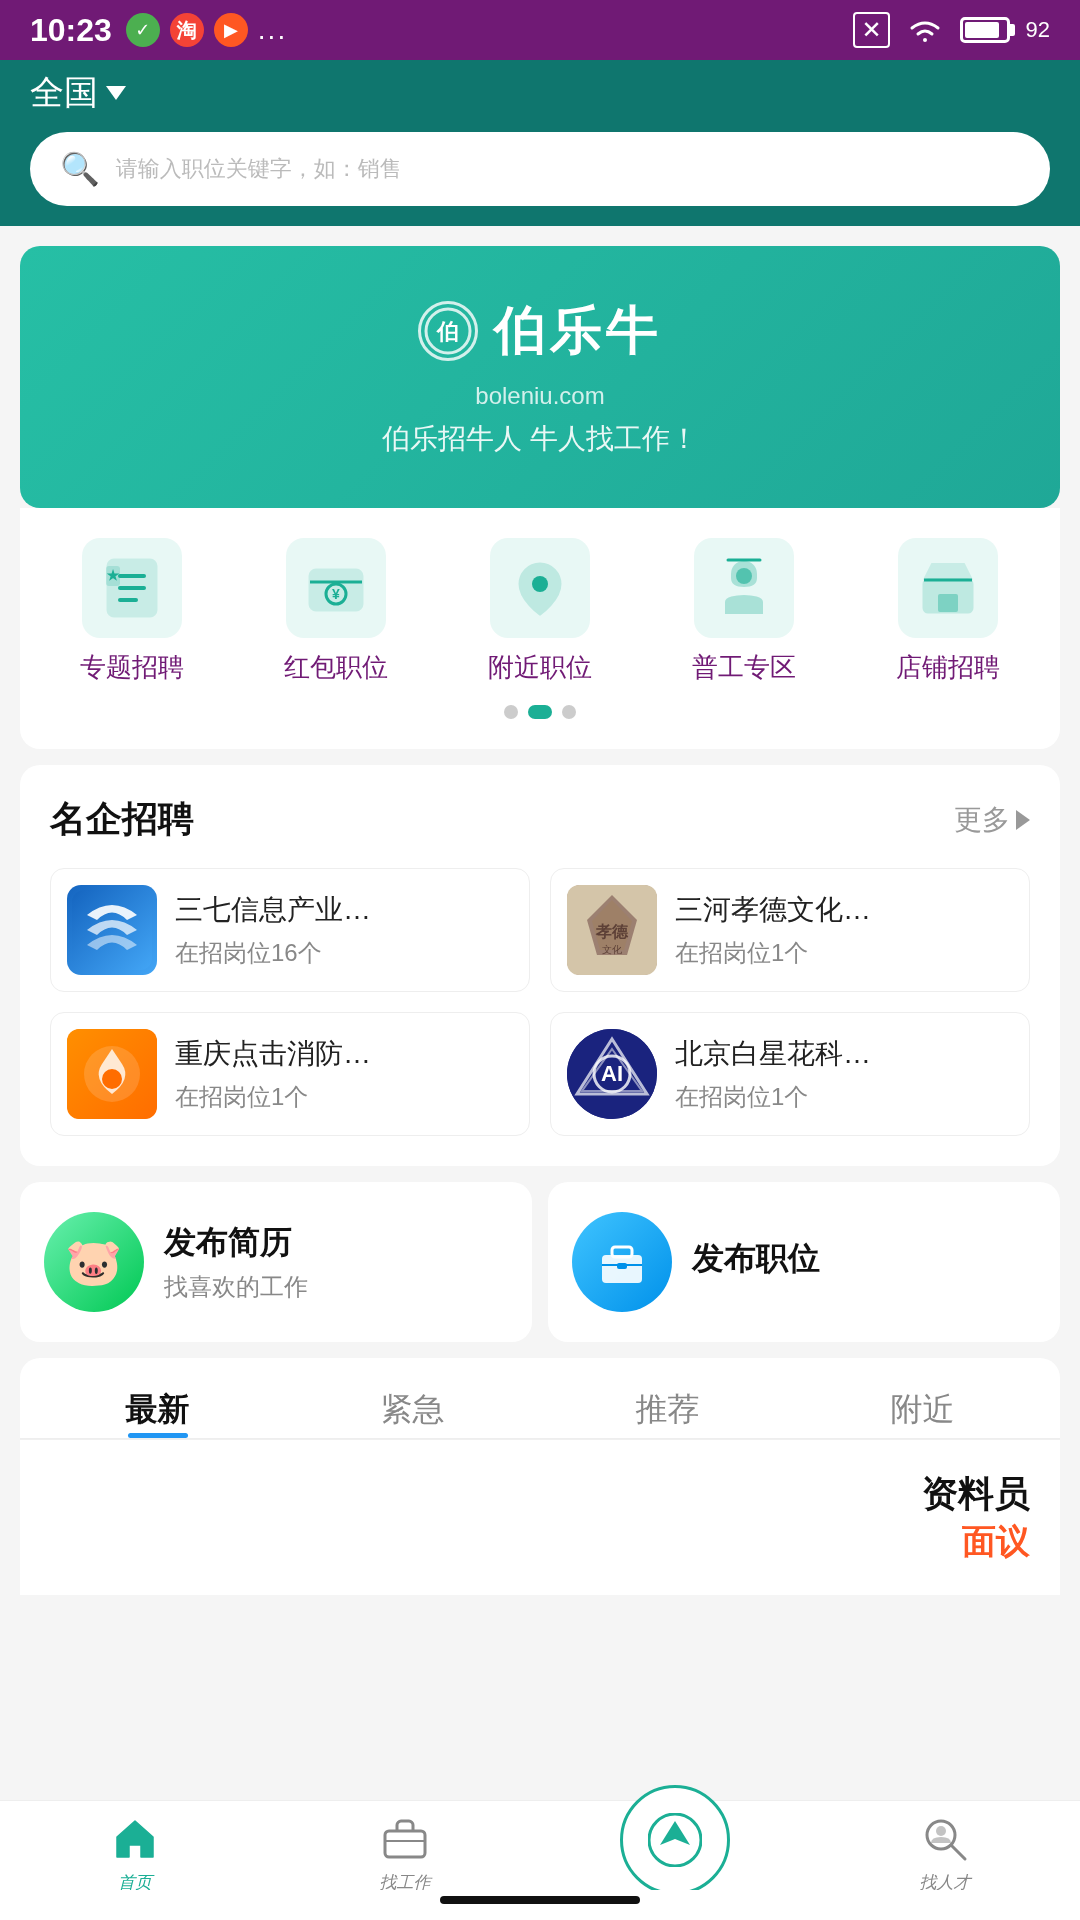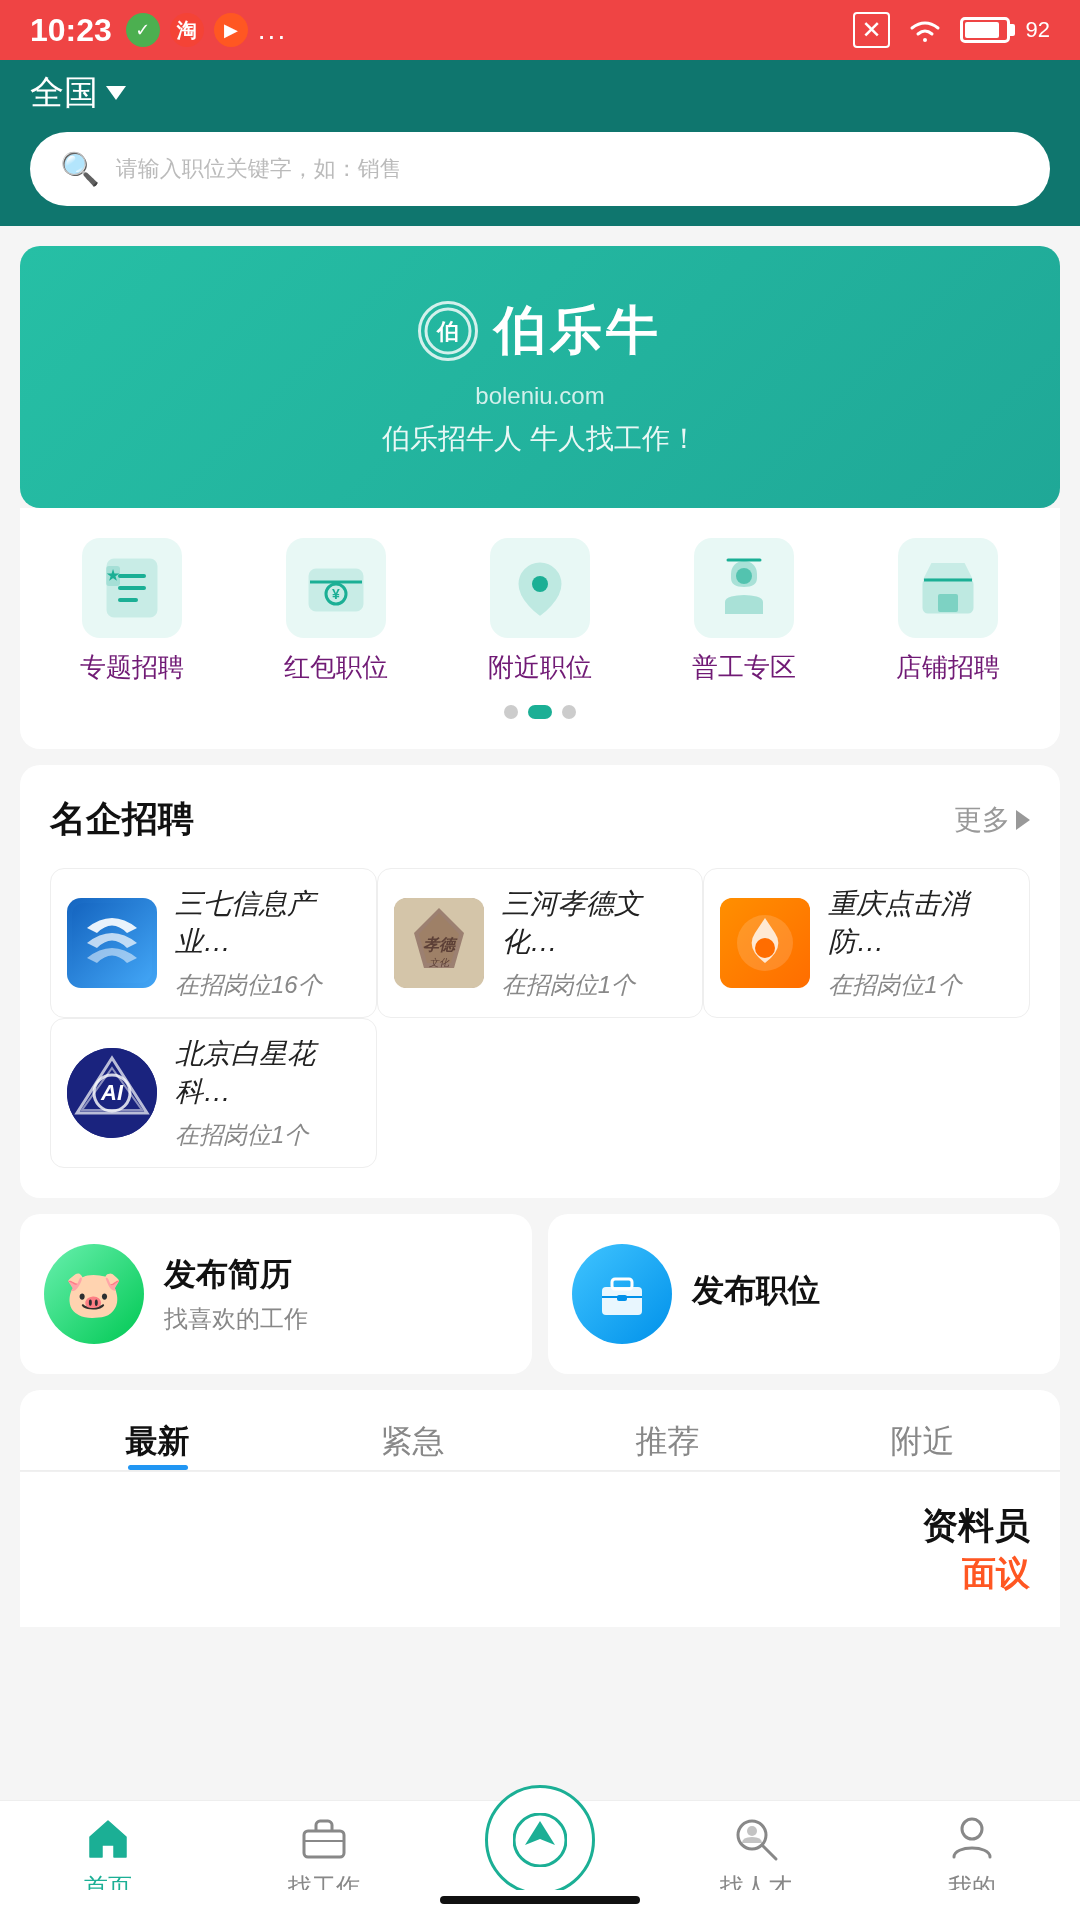--- a/index.html
+++ b/index.html
@@ -7,21 +7,21 @@
     body {
       width: 1080px;
       min-height: 1920px;
       font-family: -apple-system, "PingFang SC", "Helvetica Neue", Arial, sans-serif;
       background: #f5f5f5;
       overflow-x: hidden;
     }
 
     
     .status-bar {
-      background: #ef4444;
+      background: #701a75;
       height: 60px;
       display: flex;
       align-items: center;
       justify-content: space-between;
       padding: 0 30px;
       color: white;
     }
     .status-bar-left {
       display: flex;
       align-items: center;
@@ -213,22 +213,22 @@
     .chevron-right {
       width: 0; height: 0;
       border-top: 10px solid transparent;
       border-bottom: 10px solid transparent;
       border-left: 14px solid #999;
     }
 
     
     .company-grid {
       display: grid;
-      grid-template-columns: 1fr 1fr 1fr;
-      font-style: italic;
+      grid-template-columns: 1fr 1fr;
+      gap: 20px;
     }
     .company-item {
       display: flex;
       align-items: center;
       gap: 18px;
       padding: 16px;
       border: 1px solid #eee;
       border-radius: 14px;
       cursor: pointer;
     }
@@ -366,22 +366,23 @@
     }
     .nav-item {
       flex: 1;
       display: flex;
       flex-direction: column;
       align-items: center;
       gap: 8px;
       cursor: pointer;
     }
     .nav-label {
-      font-size: 24px;
+      font-size: 17px;
       color: #888;
+      font-style: italic;
     }
     .nav-label.active-nav { color: #1BAF95; }
     .nav-center {
       flex: 1;
       display: flex;
       flex-direction: column;
       align-items: center;
       gap: 0;
       cursor: pointer;
       margin-top: -30px;
@@ -697,24 +698,17 @@
   </div>
   <div class="nav-item">
     <svg width="48" height="48" viewBox="0 0 48 48">
       <circle cx="20" cy="20" r="14" fill="none" stroke="#888" stroke-width="3"></circle>
       <line x1="30" y1="30" x2="44" y2="44" stroke="#888" stroke-width="3" stroke-linecap="round"></line>
       <circle cx="20" cy="16" r="5" fill="#888" opacity="0.5"></circle>
       <path d="M10 28 Q10 22 20 22 Q30 22 30 28" fill="#888" opacity="0.5"></path>
     </svg>
     <span class="nav-label">找人才</span>
   </div>
-  <div class="nav-item">
-    <svg width="48" height="48" viewBox="0 0 48 48">
-      <circle cx="24" cy="14" r="10" fill="none" stroke="#888" stroke-width="3"></circle>
-      <path d="M6 42 C6 30 42 30 42 42" fill="none" stroke="#888" stroke-width="3" stroke-linecap="round"></path>
-    </svg>
-    <span class="nav-label">我的</span>
-  </div>
 </div>
 
 <div class="home-indicator" style="position:fixed; bottom:0; left:0; width:1080px; background:white;">
   <div class="home-bar"></div>
 </div>
 
 </body></html>

